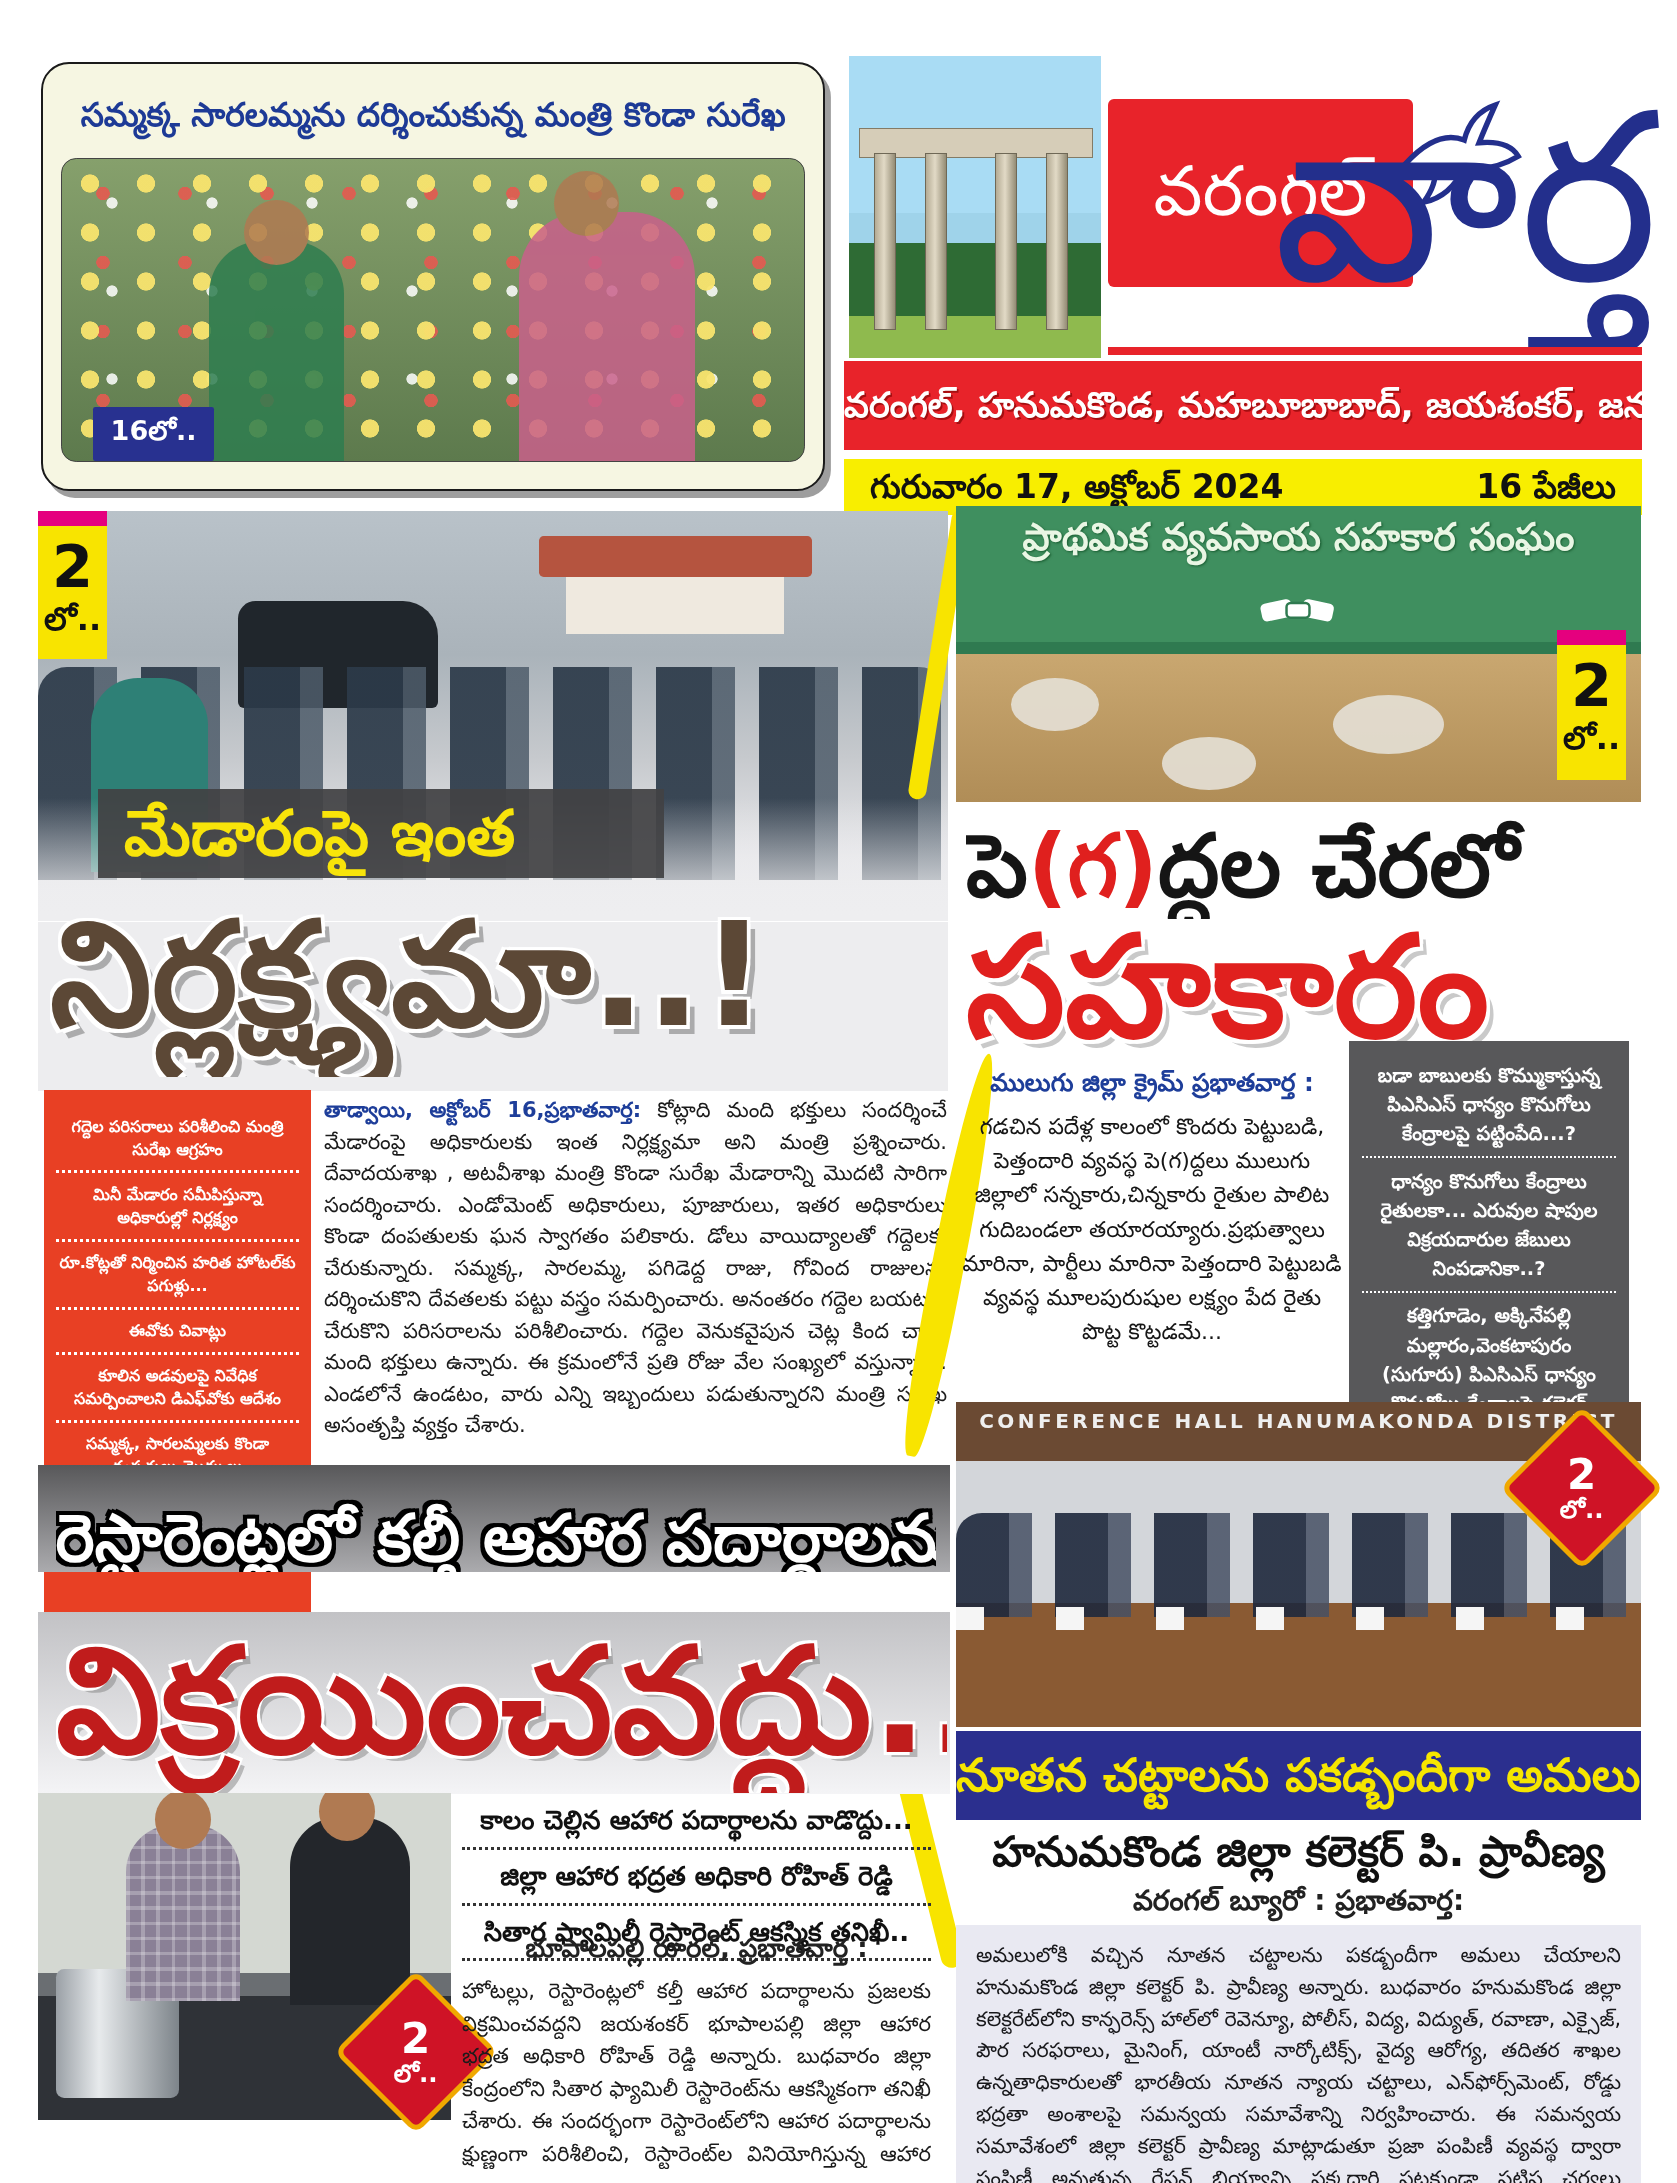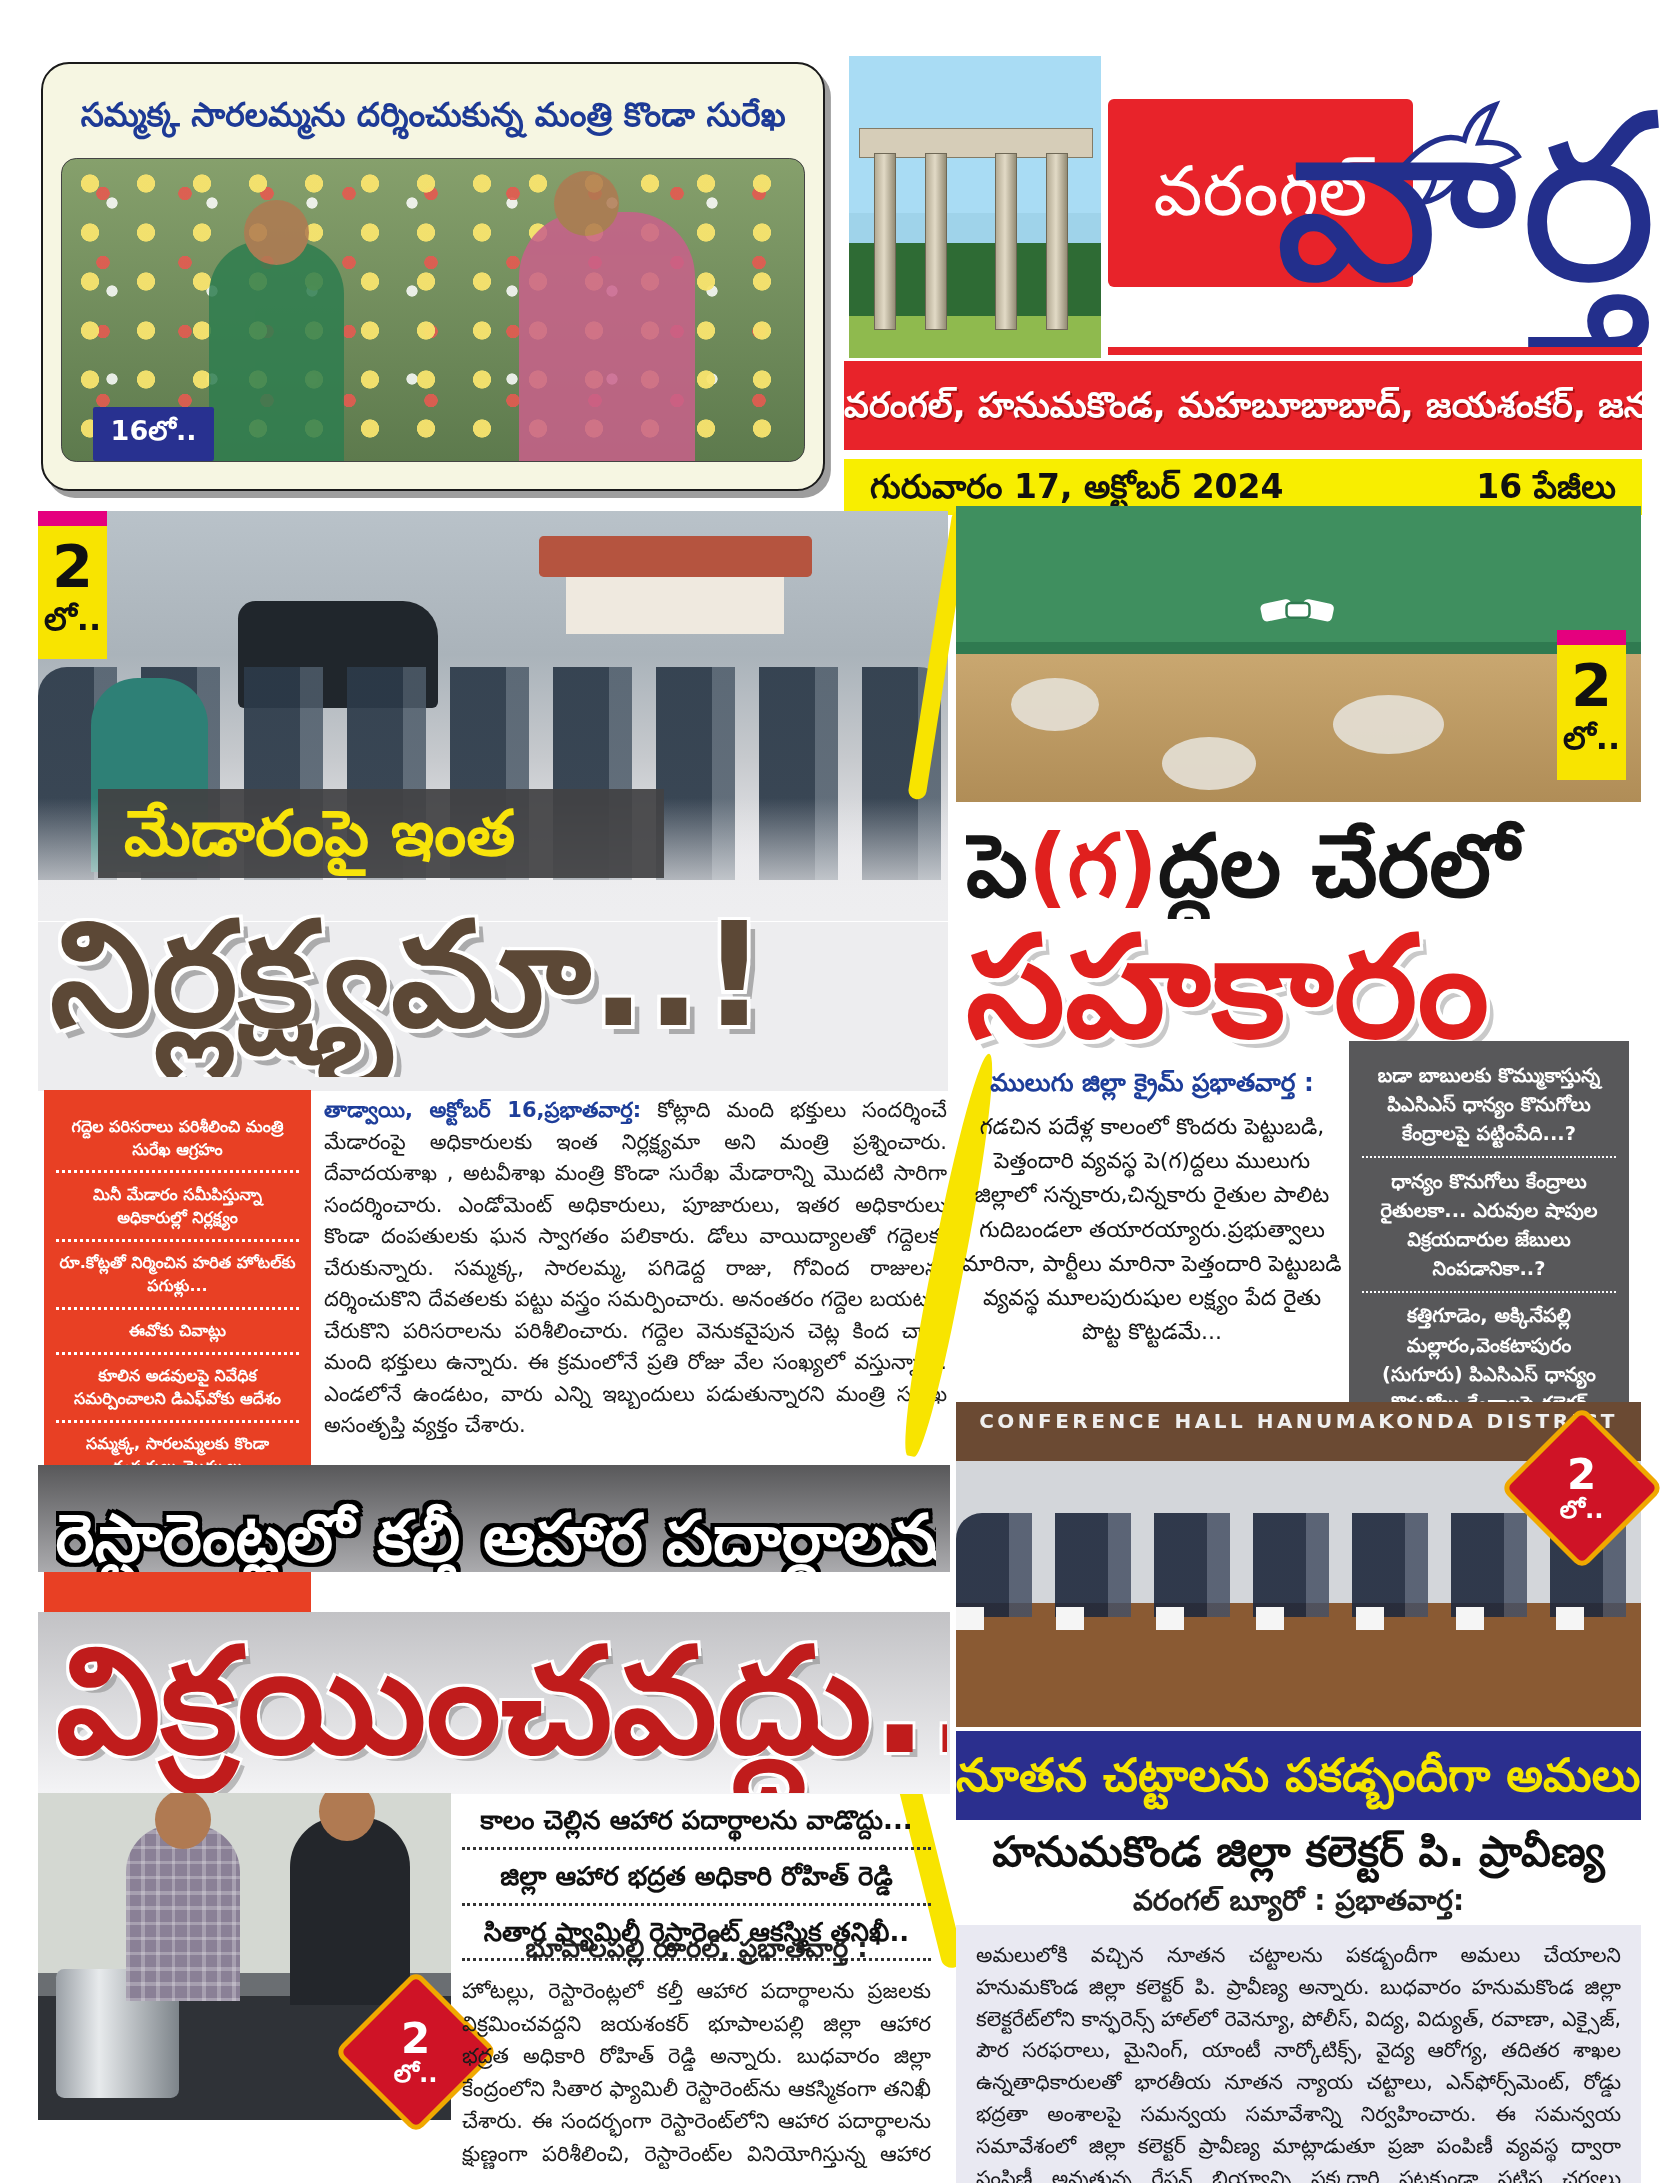--- a/index.html
+++ b/index.html
@@ -208,20 +208,21 @@
   <div class="abs medaram-body clip">
     <span class="dateline-blue">తాడ్వాయి, అక్టోబర్ 16,ప్రభాతవార్త:</span>
     <span>కోట్లాది మంది భక్తులు సందర్శించే మేడారంపై అధికారులకు ఇంత నిర్లక్ష్యమా అని మంత్రి ప్రశ్నించారు. దేవాదయశాఖ , అటవీశాఖ మంత్రి కొండా సురేఖ మేడారాన్ని మొదటి సారిగా సందర్శించారు. ఎండోమెంట్ అధికారులు, పూజారులు, ఇతర అధికారులు కొండా దంపతులకు ఘన స్వాగతం పలికారు. డోలు వాయిద్యాలతో గద్దెలకు చేరుకున్నారు. సమ్మక్క, సారలమ్మ, పగిడెద్ద రాజు, గోవింద రాజులను దర్శించుకొని దేవతలకు పట్టు వస్త్రం సమర్పించారు. అనంతరం గద్దెల బయటకు చేరుకొని పరిసరాలను పరిశీలించారు. గద్దెల వెనుకవైపున చెట్ల కింద చాలా మంది భక్తులు ఉన్నారు. ఈ క్రమంలోనే ప్రతి రోజు వేల సంఖ్యలో వస్తున్నారు. ఎండలోనే ఉండటం, వారు ఎన్ని ఇబ్బందులు పడుతున్నారని మంత్రి సురేఖ అసంతృప్తి వ్యక్తం చేశారు.</span>
   </div>
 
   <div class="abs swoosh" style="left:930px;top:508px;width:17.6px;height:293px;transform:rotate(9deg);"></div>
   <div class="abs swoosh" style="left:934px;top:1050px;width:32px;height:410px;transform:rotate(11deg);border-radius:50% 50% 40% 40%;"></div>
   <div class="abs swoosh" style="left:915px;top:1736px;width:22px;height:235px;transform:rotate(-14deg);"></div>
 
   <div class="abs coop-photo clip">
+    <div class="abs coop-sign-text">ప్రాథమిక వ్యవసాయ సహకార సంఘం</div>
     <svg class="abs" style="left:44%;top:26%;width:82px;height:53px;" viewBox="0 0 100 60">
       <rect x="5" y="20" width="38" height="22" rx="6" fill="#ffffff" transform="rotate(-12 24 31)"></rect>
       <rect x="55" y="20" width="38" height="22" rx="6" fill="#ffffff" transform="rotate(12 74 31)"></rect>
       <rect x="36" y="22" width="28" height="18" rx="5" fill="#ffffff" stroke="#2f7a50" stroke-width="3"></rect>
     </svg>
     <div class="abs sack" style="left:8%;top:58%;width:88px;height:53px;"></div>
     <div class="abs sack" style="left:55%;top:64%;width:111px;height:59px;"></div>
     <div class="abs sack" style="left:30%;top:78%;width:94px;height:53px;"></div>
   </div>
   <div class="abs ybadge" style="left:1557px;top:630px;height:150px;">

